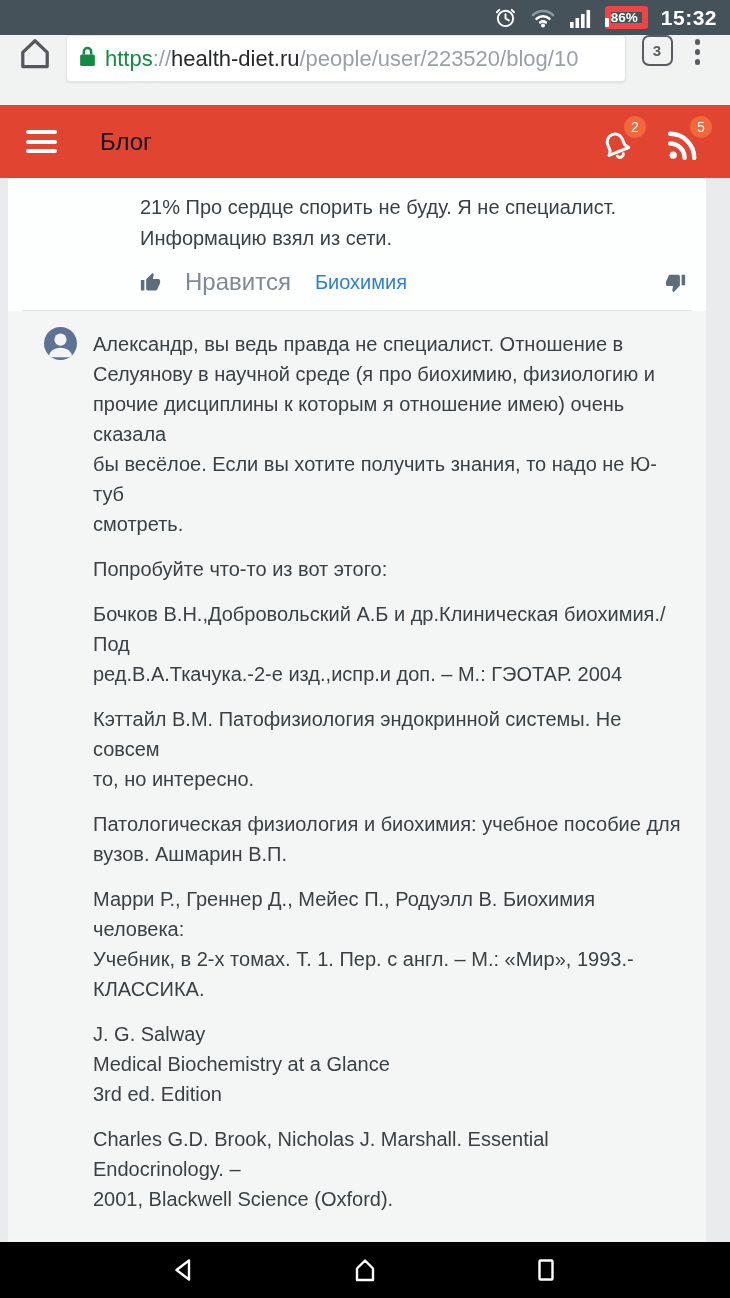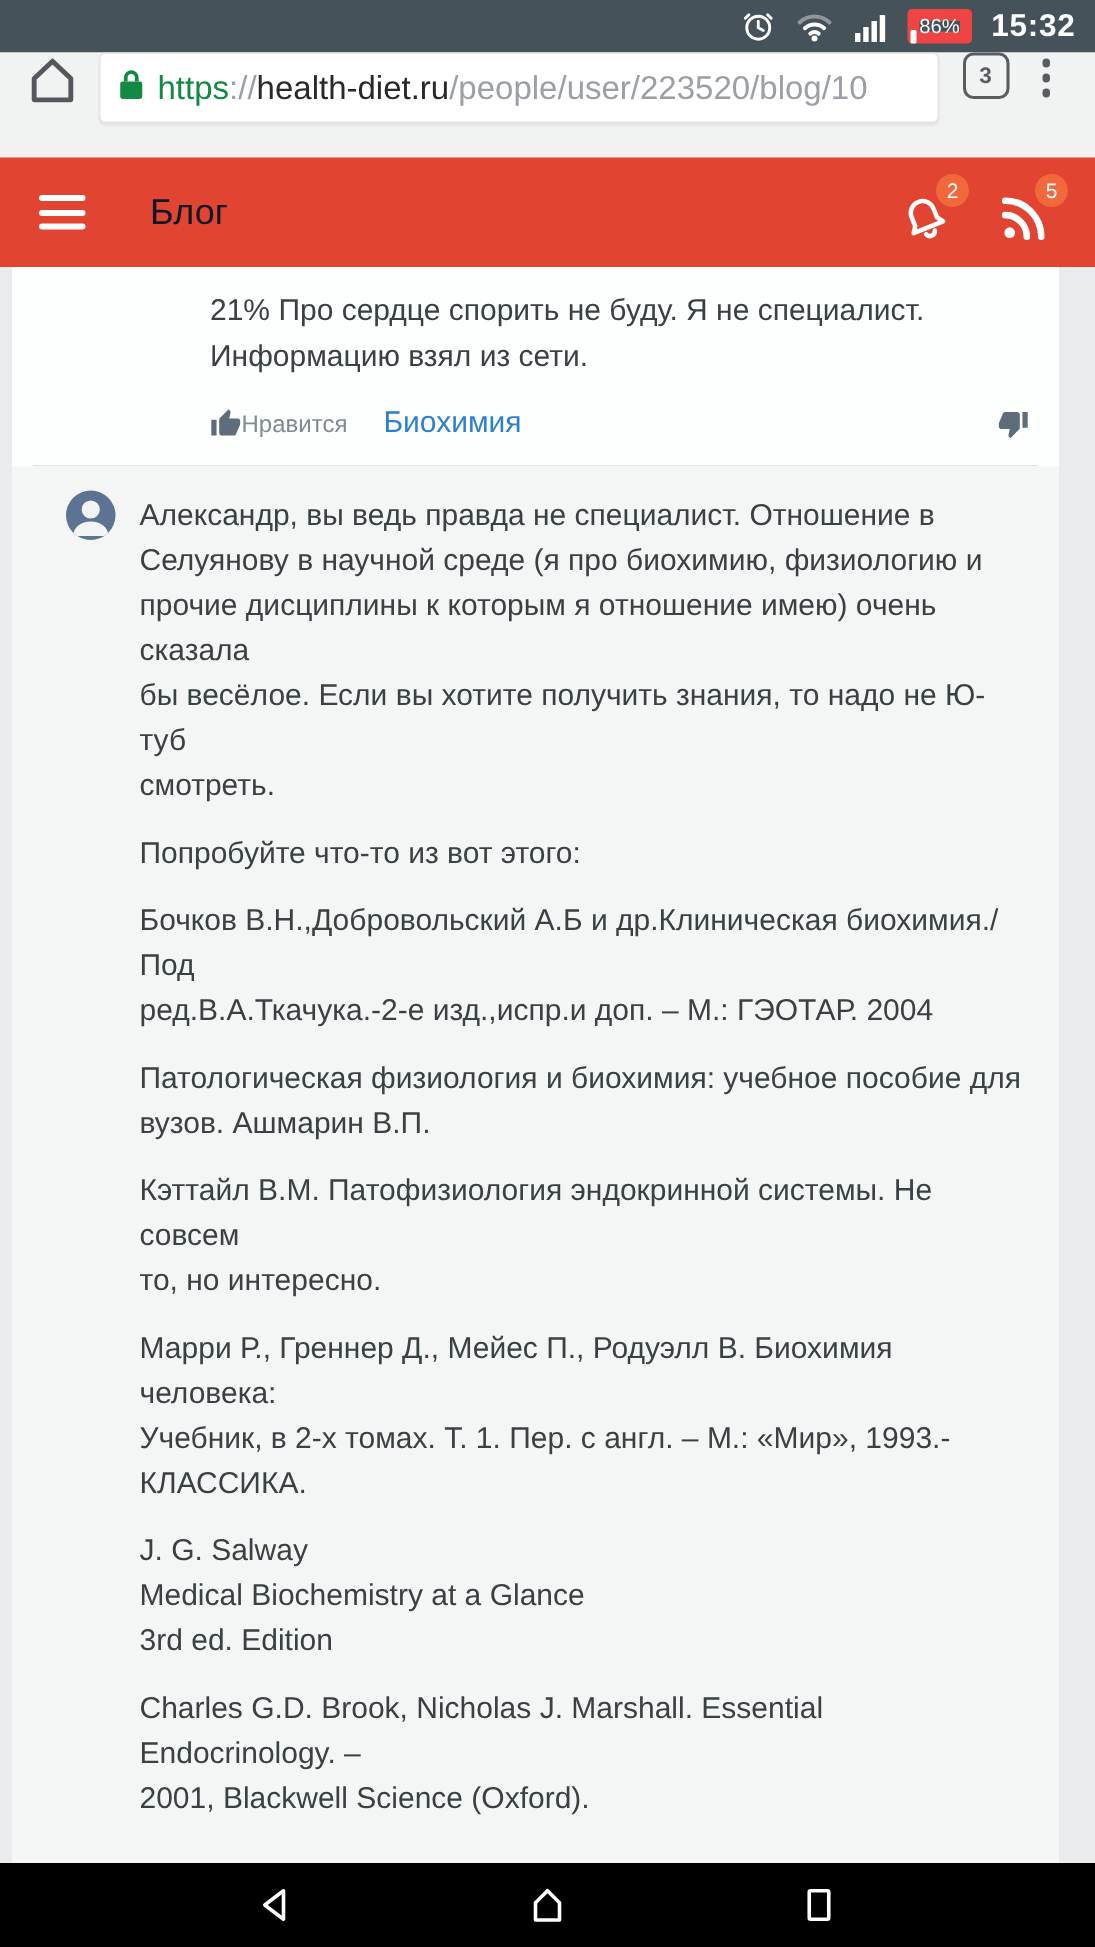--- a/index.html
+++ b/index.html
@@ -4,22 +4,22 @@
 <style>
   * { margin:0; padding:0; box-sizing:border-box; }
   html,body { width:730px; }
   body { font-family:"Liberation Sans","DejaVu Sans",sans-serif; background:#000; }
   .screen { width:730px; height:1298px; display:flex; flex-direction:column; overflow:hidden; background:#e9ebec; }
 
   
   .status-bar { height:35px; background:#46525a; display:flex; align-items:center;
                 justify-content:flex-end; gap:13px; padding:0 13px; flex:0 0 auto; }
   .status-bar svg { display:block; }
-  .battery { position:relative; width:43px; height:23px; border:8px solid #ef4444; border-radius:3px;
-             color:#fff; font-size:13.5px; font-weight:normal; display:flex; align-items:center; justify-content:flex-start; }
+  .battery { position:relative; width:43px; height:23px; border:6px solid #ef4444; border-radius:3px;
+             color:#fff; font-size:13.5px; font-weight:bold; display:flex; align-items:center; justify-content:flex-start; }
   .battery::before { content:""; position:absolute; left:-6px; top:6px; width:4px; height:9px; background:#fff; border-radius:1px; }
   .clock-text { color:#fff; font-size:21px; letter-spacing:.5px;font-weight:bold; }
 
   
   .browser-bar { height:70px; background:#f1f2f2; display:flex; align-items:flex-start; padding:0 26px 0 16px; flex:0 0 auto; }
   .omnibox { flex:1; height:47px; margin-left:12px; background:#fff; border:1px solid #e4e4e4;
              border-radius:4px; box-shadow:0 1px 2px rgba(0,0,0,.08); display:flex; align-items:center;
              padding:0 12px; overflow:hidden; white-space:nowrap; }
   .omnibox .lock { margin-right:9px; flex:0 0 auto; }
   .url { font-size:22px; overflow:hidden; }
@@ -44,21 +44,21 @@
 
   
   .page { flex:1 1 auto; overflow:hidden; background:#e9ebec; padding:0 24px 0 8px; }
   .card { background:#fdfefe; min-height:100%; }
 
   .comment-prev { padding:12px 20px 12px 132px; background:#fdfefe; }
   .comment-text, .comment-prev p { font-size:20px; line-height:31px; color:#3a4145; white-space:pre-line; }
   .comment-prev p { margin:2px 0 12px; }
 
   .actions { display:flex; align-items:center; gap:24px; height:32px; }
-  .like { display:flex; align-items:flex-end; gap:0; color:#808a92; font-size:16px; cursor:pointer; }
+  .like { display:flex; align-items:center; gap:24px; color:#808a92; font-size:24px; cursor:pointer; }
   .alink { color:#2e7fd0; font-size:20px; text-decoration:none; cursor:pointer; }
   .thumbdown { margin-left:auto; cursor:pointer; display:flex; }
 
   .divider { border-top:1px solid #e2e5e4; margin:0 14px; }
 
   .comment-main { background:#f3f6f4; padding:18px 21px 14px 85px; position:relative; }
   .avatar { position:absolute; left:36px; top:16px; width:33px; height:33px; border-radius:50%;
             background:#5e7294; overflow:hidden; cursor:pointer; }
   .c2-head { display:flex; align-items:baseline; gap:16px; margin-bottom:8px; }
   .author { color:#c9472b; font-size:20px; cursor:pointer; }
@@ -195,24 +195,24 @@
           </svg>
         </span>
         <p>Александр, вы ведь правда не специалист. Отношение в
 Селуянову в научной среде (я про биохимию, физиологию и
 прочие дисциплины к которым я отношение имею) очень сказала
 бы весёлое. Если вы хотите получить знания, то надо не Ю-туб
 смотреть.</p>
         <p>Попробуйте что-то из вот этого:</p>
         <p>Бочков В.Н.,Добровольский А.Б и др.Клиническая биохимия./Под
 ред.В.А.Ткачука.-2-е изд.,испр.и доп. – М.: ГЭОТАР. 2004</p>
+        <p>Кэттайл В.М. Патофизиология эндокринной системы. Не совсем
+то, но интересно.</p>
         <p>Патологическая физиология и биохимия: учебное пособие для
 вузов. Ашмарин В.П.</p>
-        <p>Кэттайл В.М. Патофизиология эндокринной системы. Не совсем
-то, но интересно.</p>
         <p>Марри Р., Греннер Д., Мейес П., Родуэлл В. Биохимия человека:
 Учебник, в 2-х томах. Т. 1. Пер. с англ. – М.: «Мир», 1993.-
 КЛАССИКА.</p>
         <p>J. G. Salway
 Medical Biochemistry at a Glance
 3rd ed. Edition</p>
         <p>Charles G.D. Brook, Nicholas J. Marshall. Essential Endocrinology. –
 2001, Blackwell Science (Oxford).</p>
 
       </div>

